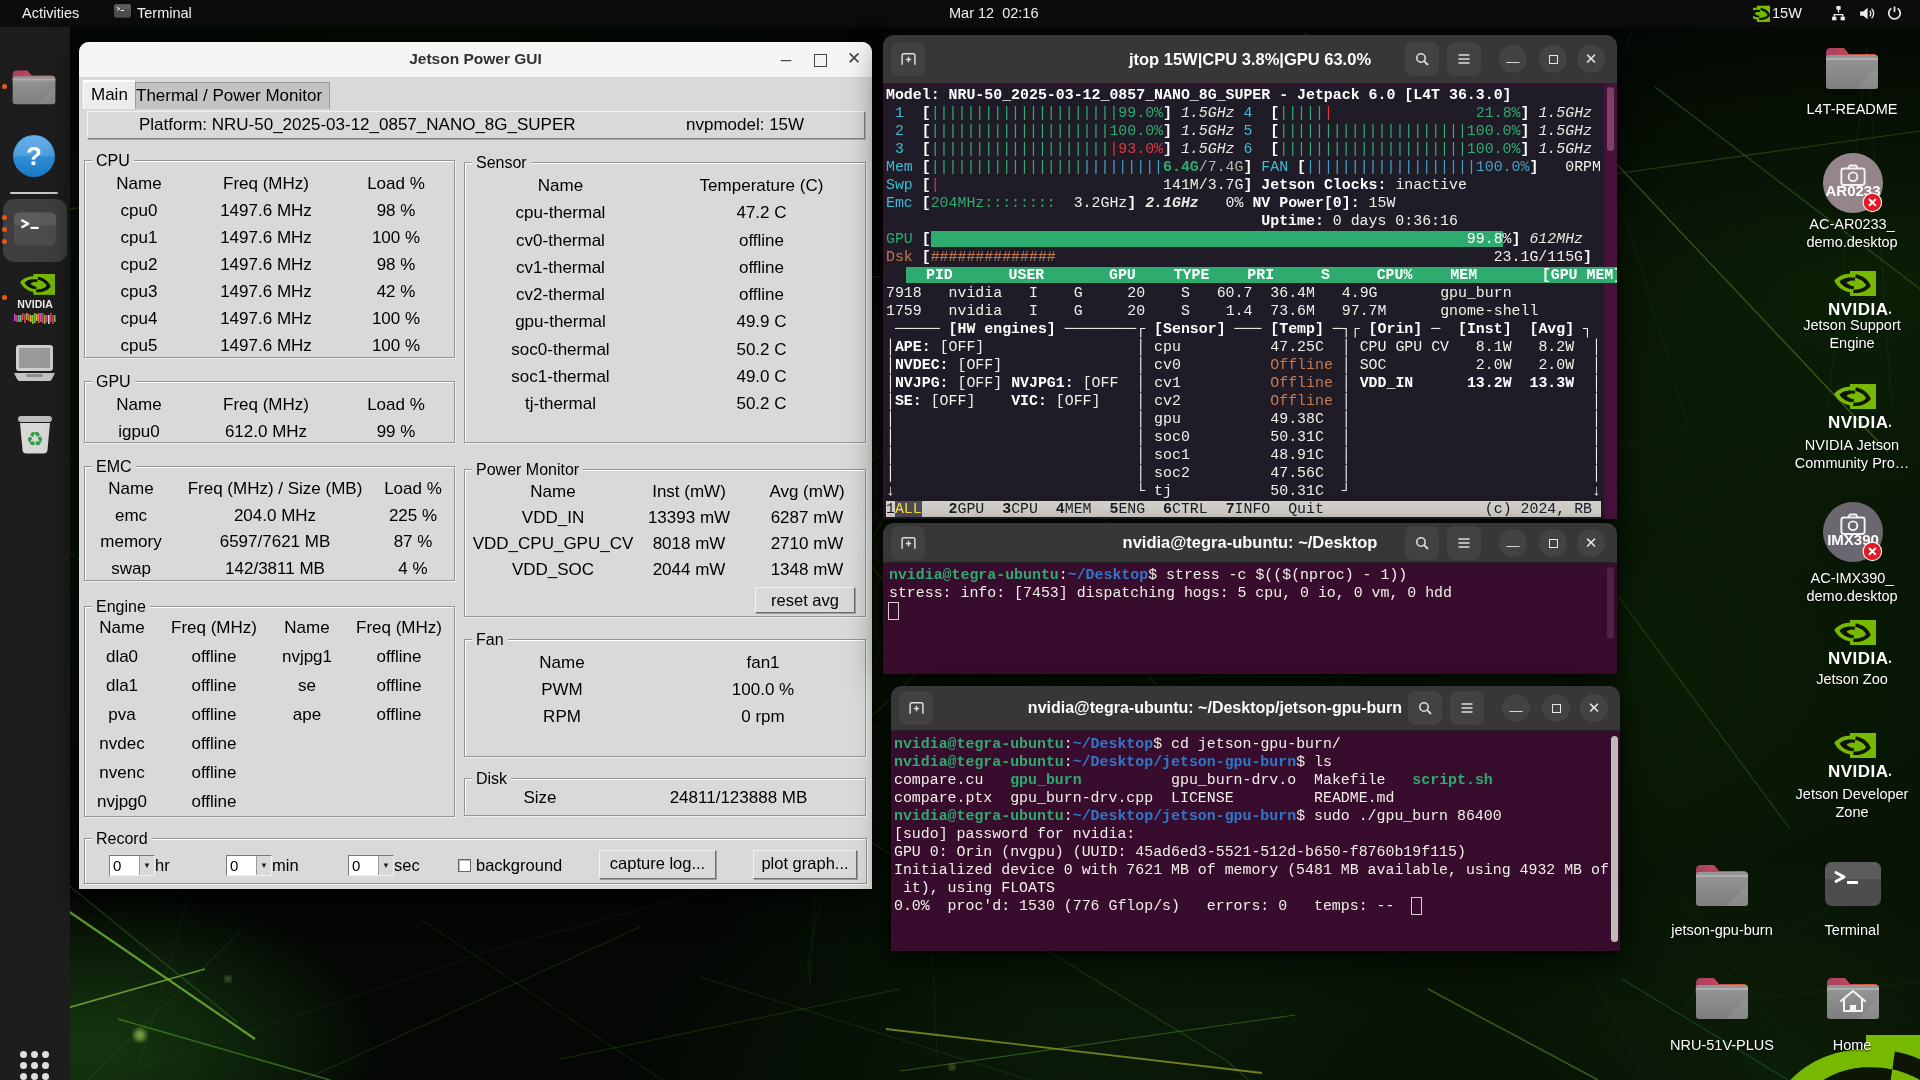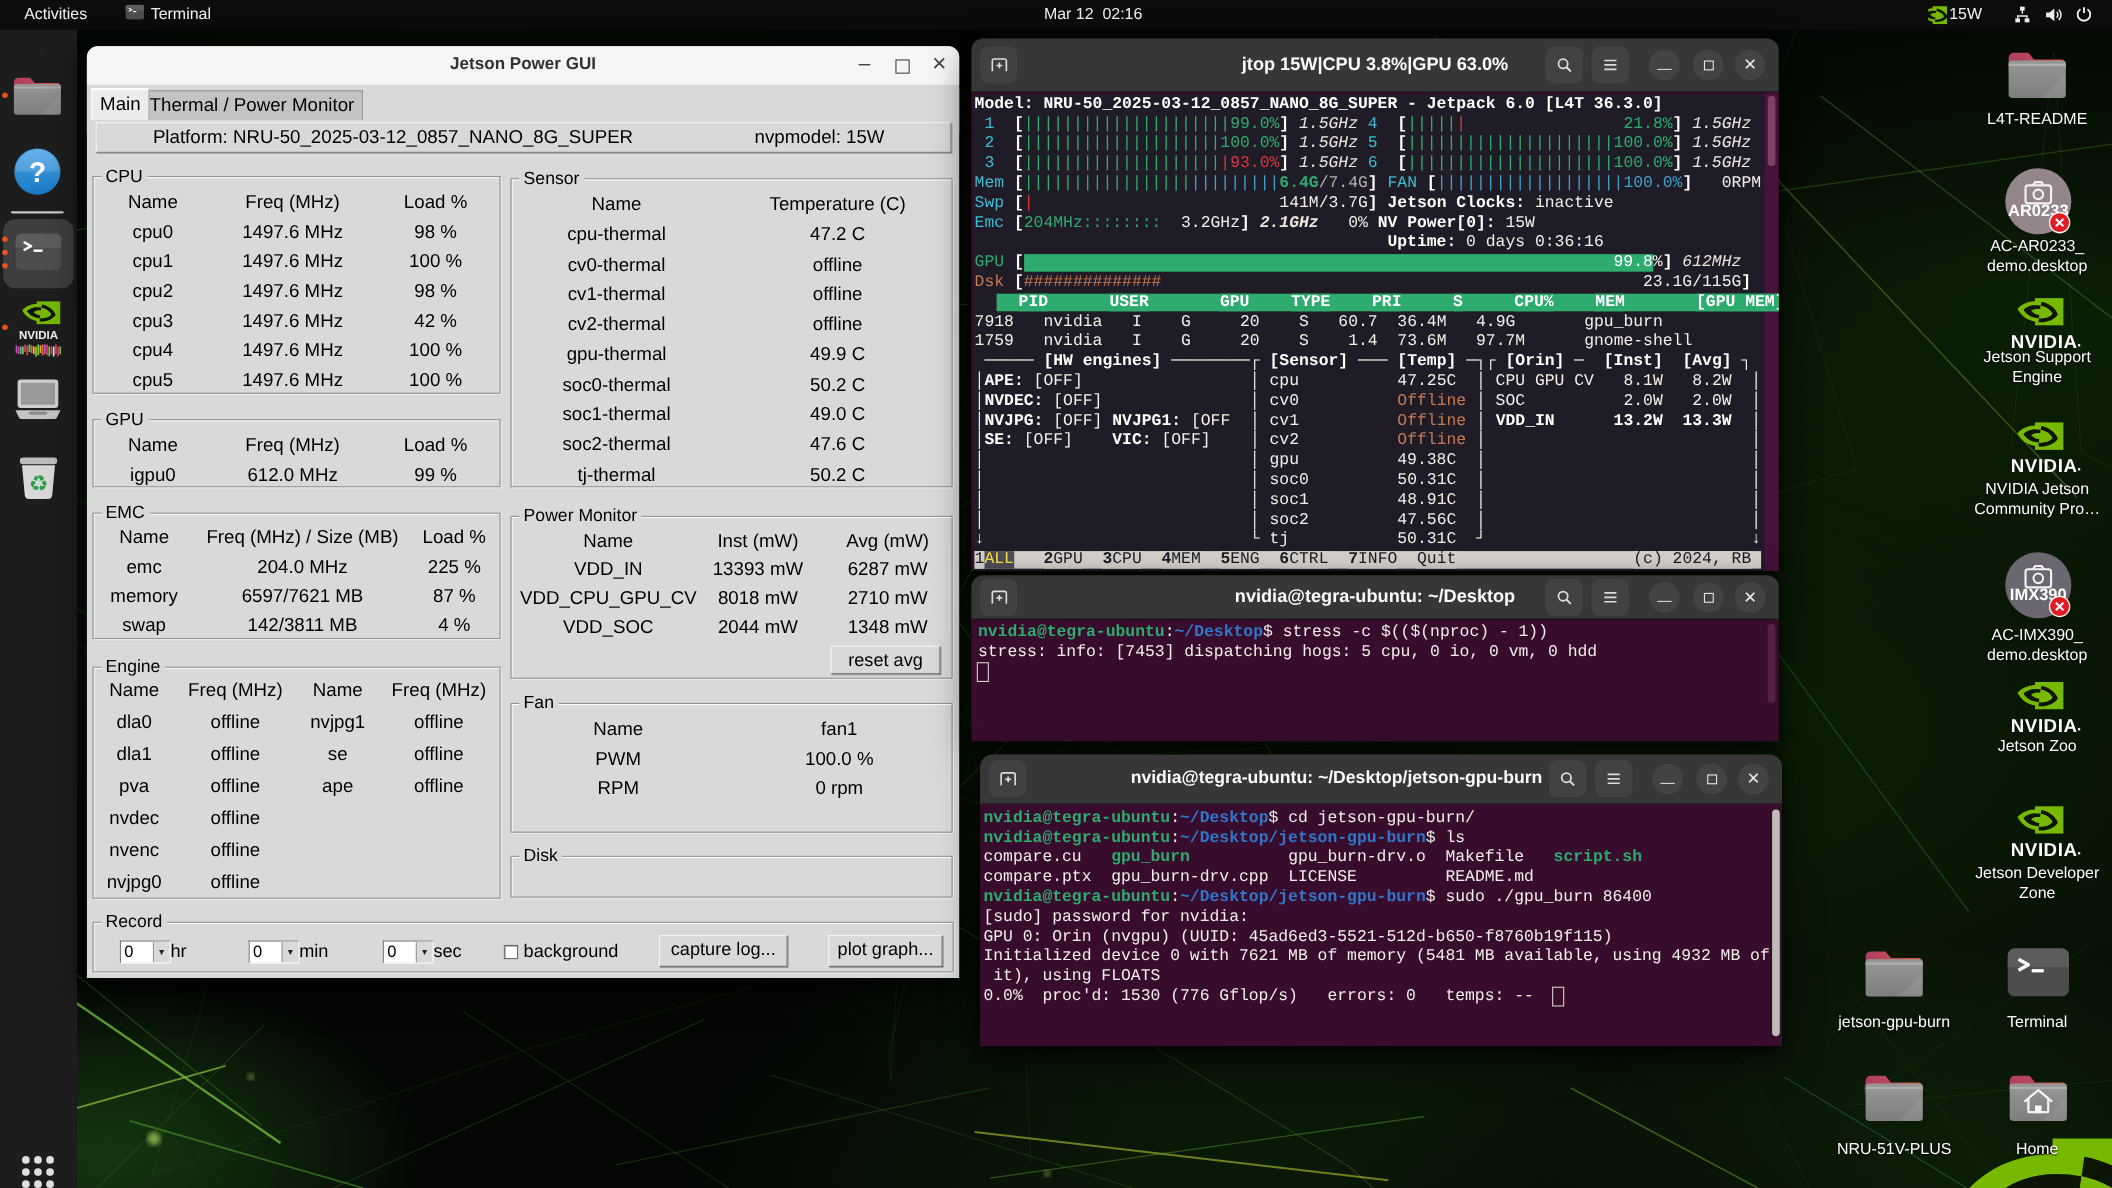--- a/index.html
+++ b/index.html
@@ -635,24 +635,20 @@
           </div>
           <div class="r" style="height:27.3px;line-height:27.3px;font-size:17px">
             <span style="left:0px;width:191px">soc0-thermal</span>
             <span style="left:191px;width:211px">50.2 C</span>
           </div>
           <div class="r" style="height:27.3px;line-height:27.3px;font-size:17px">
             <span style="left:0px;width:191px">soc1-thermal</span>
             <span style="left:191px;width:211px">49.0 C</span>
           </div>
           <div class="r" style="height:27.3px;line-height:27.3px;font-size:17px">
-            <span style="left:0px;width:191px">soc2-thermal</span>
-            <span style="left:191px;width:211px">47.6 C</span>
-          </div>
-          <div class="r" style="height:27.3px;line-height:27.3px;font-size:17px">
             <span style="left:0px;width:191px">tj-thermal</span>
             <span style="left:191px;width:211px">50.2 C</span>
           </div>
         </div>
       </div>
       <div class="gbox" style="left:385px;top:427px;width:402px;height:148px">
         <span class="glab">Power Monitor</span>
         <div style="position:absolute;left:0;top:9px;right:0">
           <div class="r" style="height:26px;line-height:26px;font-size:17px">
             <span style="left:0px;width:176px">Name</span>
@@ -689,20 +685,26 @@
             <span style="left:194px;width:208px">100.0 %</span>
           </div>
           <div class="r" style="height:27px;line-height:27px;font-size:17px">
             <span style="left:0px;width:194px">RPM</span>
             <span style="left:194px;width:208px">0 rpm</span>
           </div>
         </div>
       </div>
       <div class="gbox" style="left:385px;top:736px;width:402px;height:38px">
         <span class="glab">Disk</span>
+        <div style="position:absolute;left:0;top:5px;right:0">
+          <div class="r" style="height:27px;line-height:27px;font-size:17px">
+            <span style="left:0px;width:150px">Size</span>
+            <span style="left:150px;width:247px">24811/123888 MB</span>
+          </div>
+        </div>
       </div>
       <div class="gbox" style="left:5px;top:796px;width:783px;height:46px">
         <span class="glab">Record</span>
 <div class="spin" style="left:24px;top:16px">
           <span class="sfield">0</span>
           <span class="sarr">▼</span>
         </div>
         <span class="rlab" style="left:70px;top:16px">hr</span>
 <div class="spin" style="left:141px;top:16px">
           <span class="sfield">0</span>

